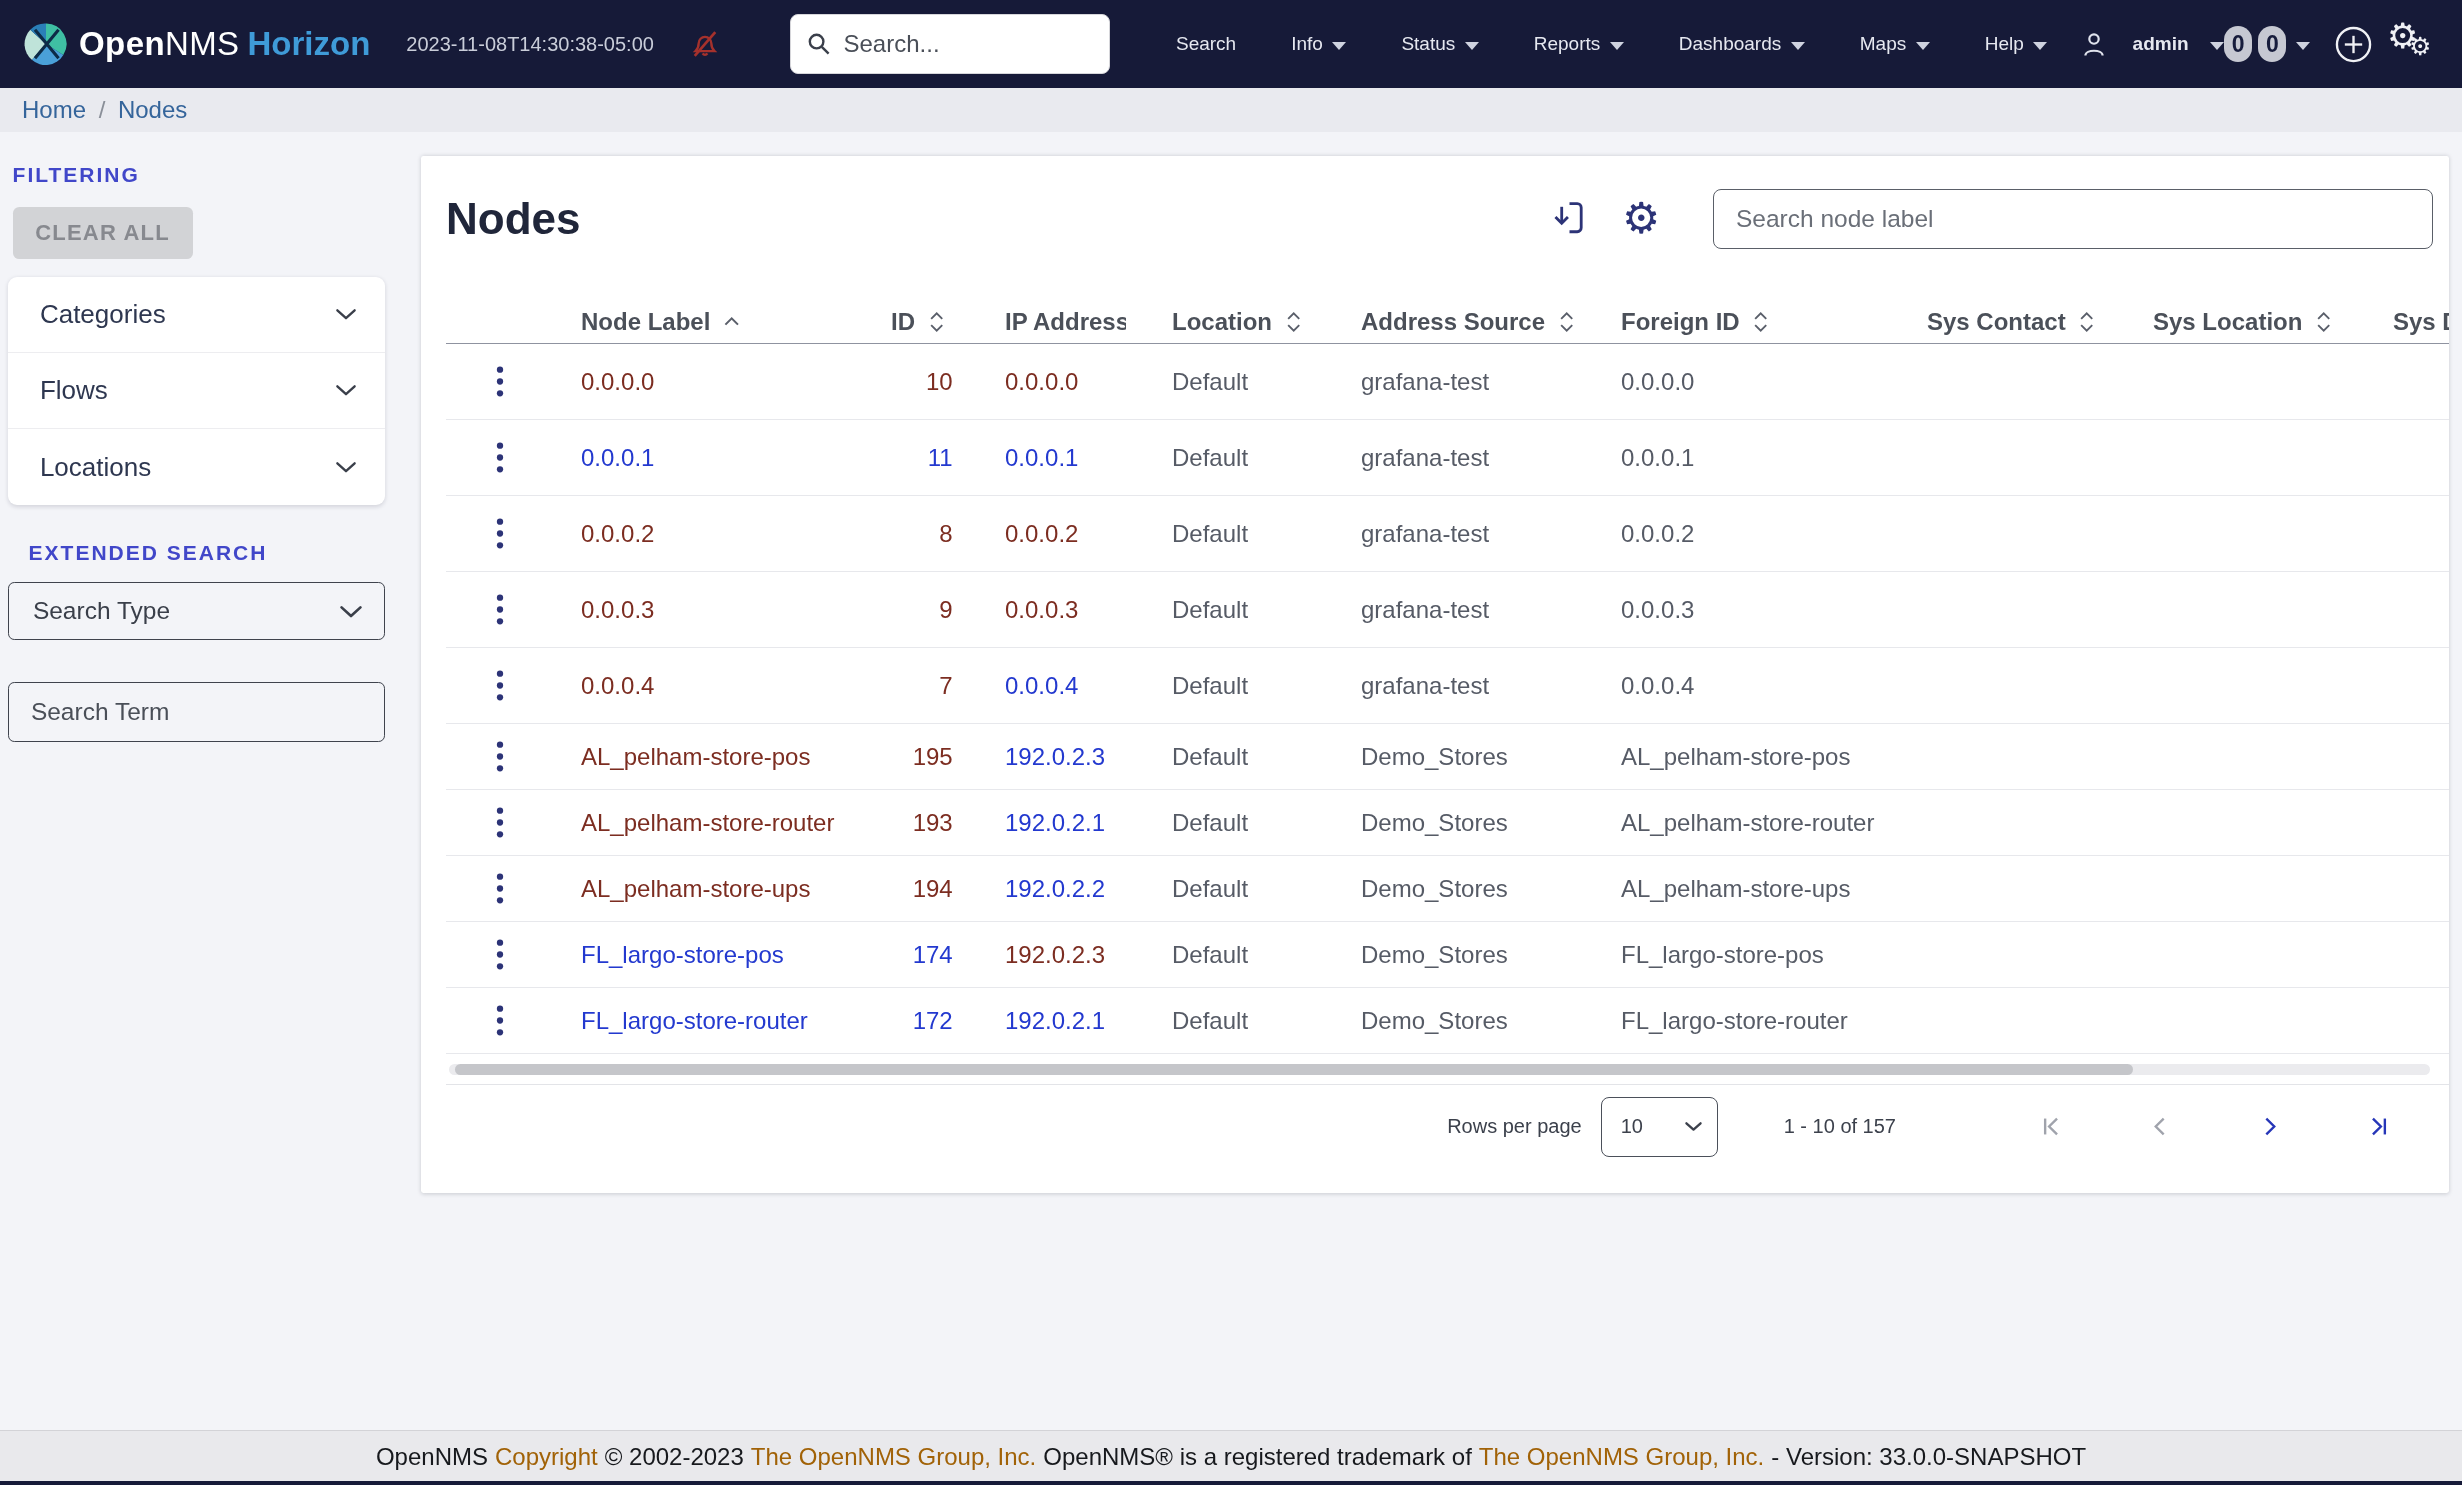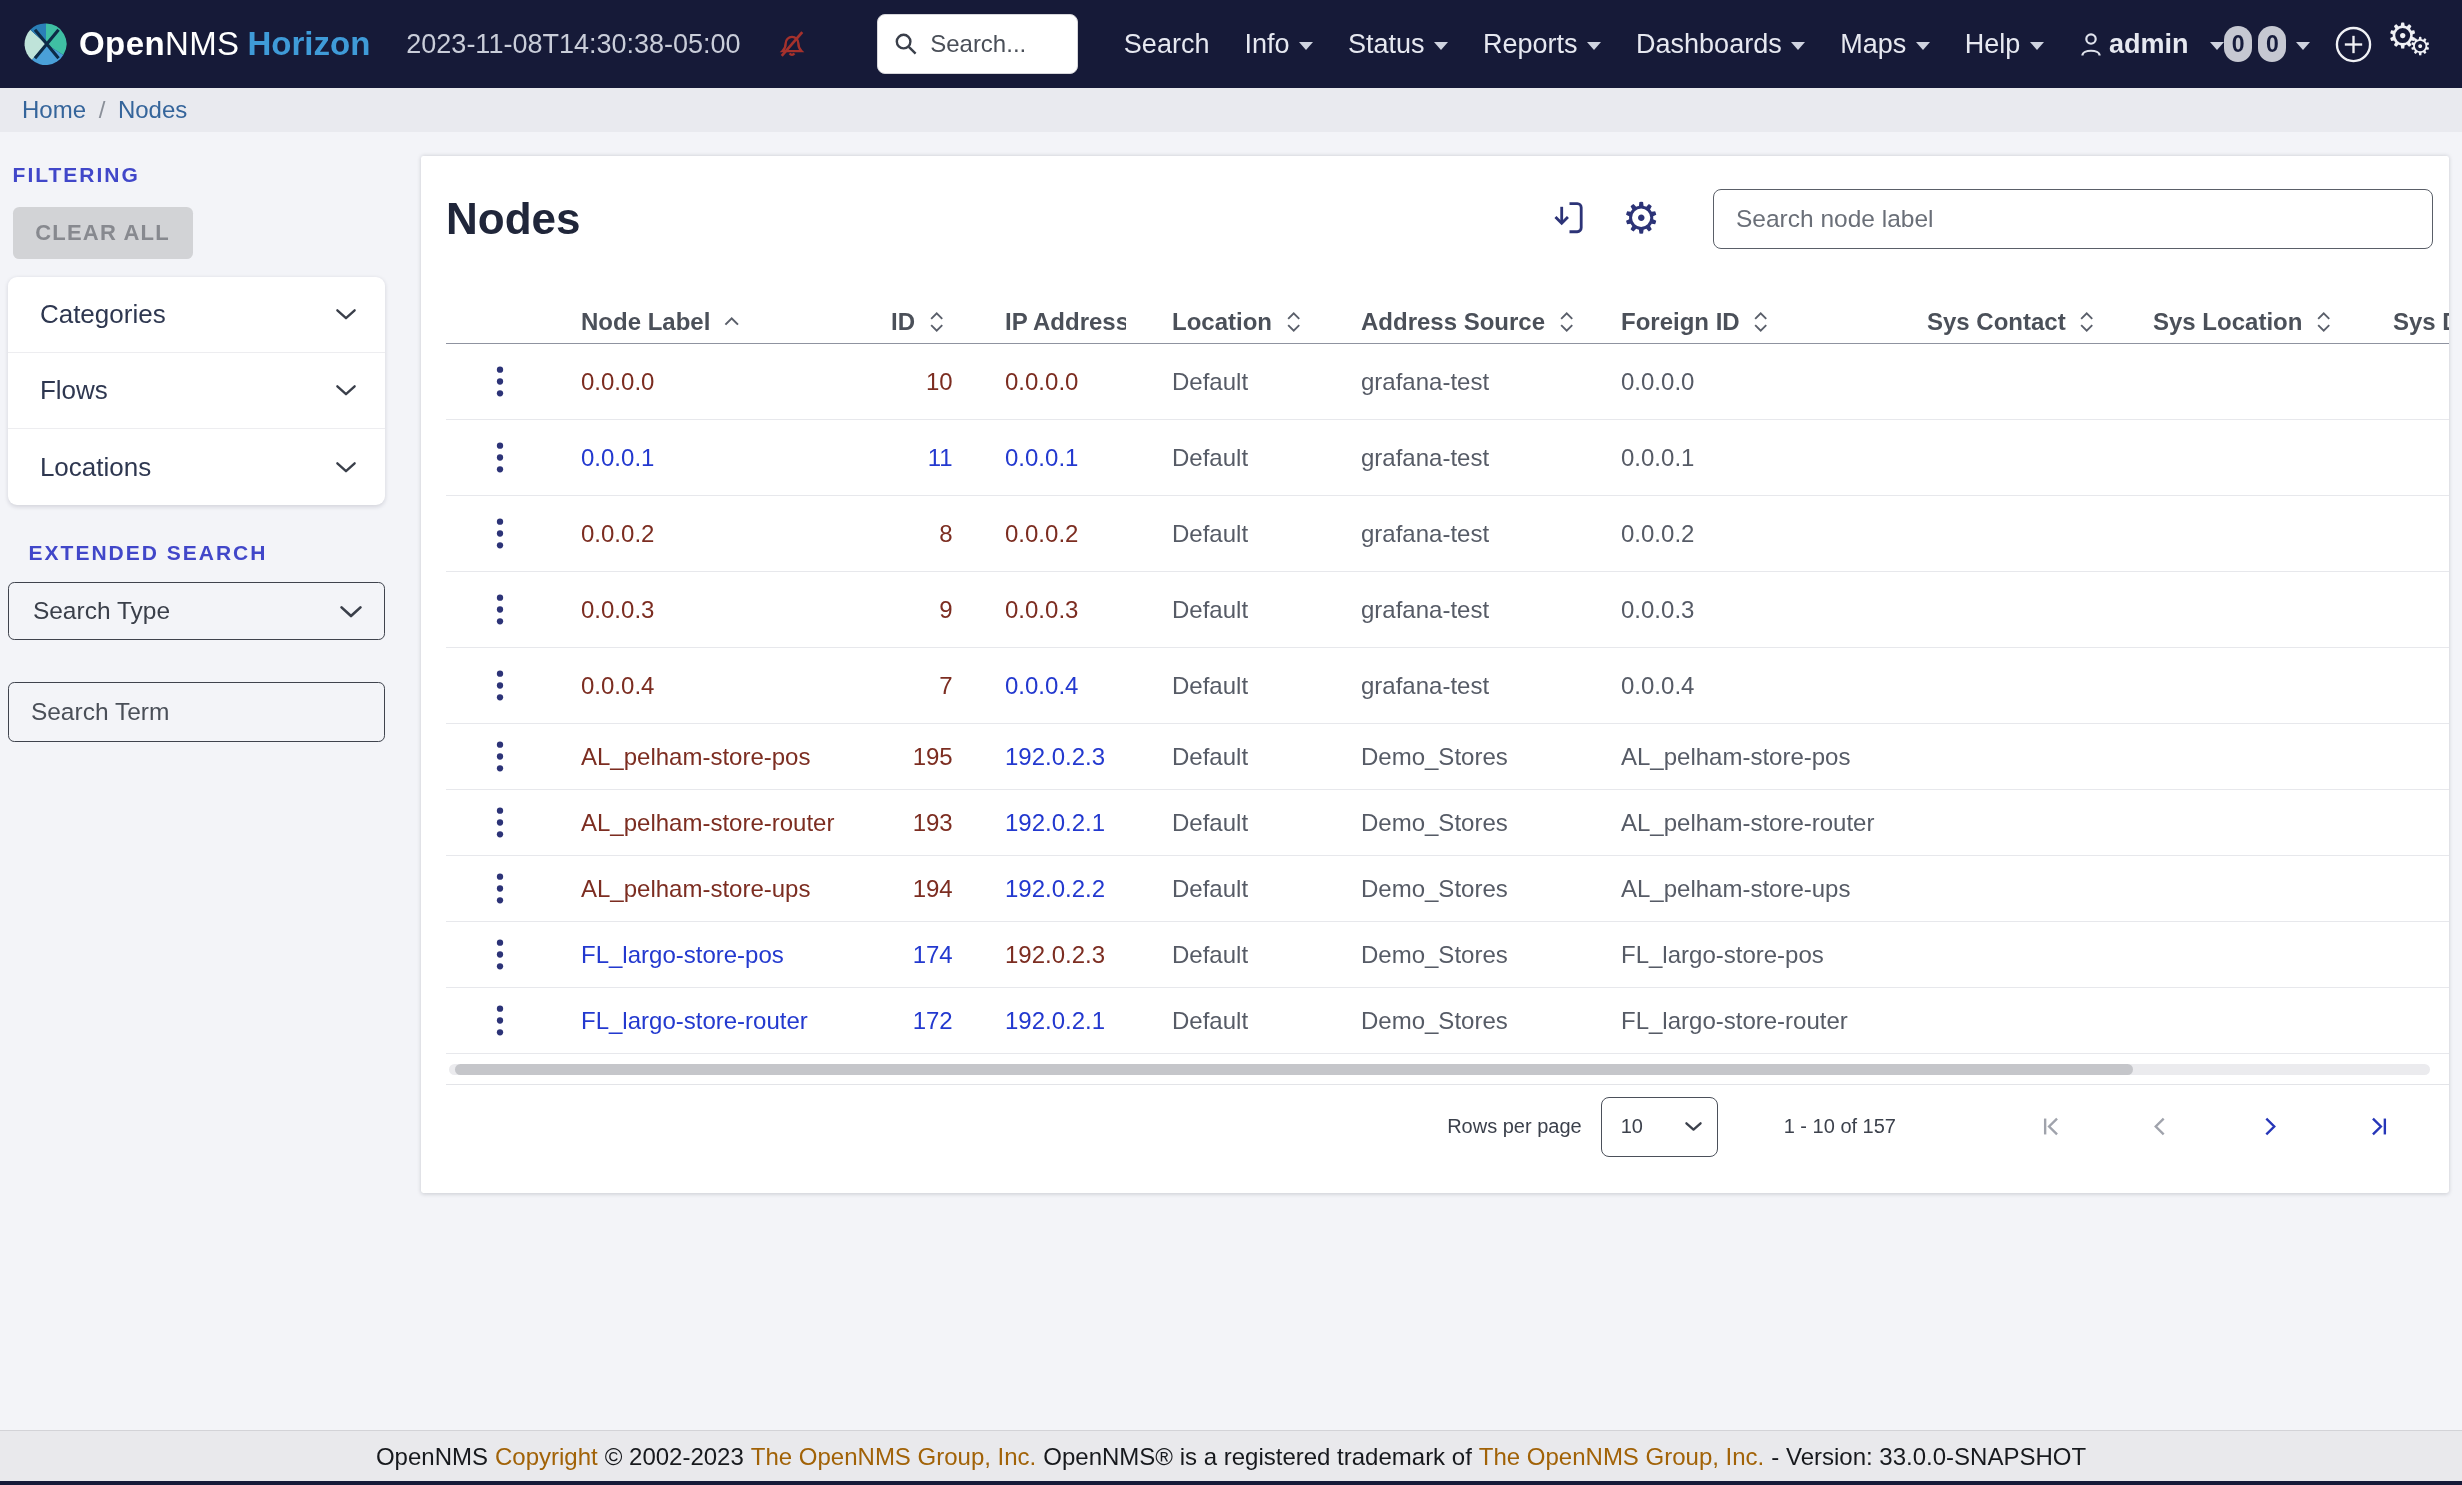--- a/index.html
+++ b/index.html
@@ -16,35 +16,35 @@
   .navbar {
     position:absolute; top:0; left:0; right:0; height:88px;
     background:#161a38; display:flex; align-items:center;
     padding:0 24px;
   }
   .logo-wrap { display:flex; align-items:center; }
   .logo-mark { width:44px; height:44px; margin-right:11px; }
   .logo-text { font-size:33px; color:#ffffff; letter-spacing:0.4px; }
   .logo-text b { font-weight:700; }
   .logo-product { font-size:33px; font-weight:700; color:#3f9bd8; margin-left:8px; }
-  .nav-timestamp { font-size:27px; color:#c9cdd9; margin-left:36px; white-space:nowrap; }
+  .nav-timestamp { font-size:20px; color:#c9cdd9; margin-left:36px; white-space:nowrap; }
   .bell-wrap { margin-left:35px; display:flex; align-items:center; }
   .nav-search {
     margin-left:69px; width:401px; height:60px; background:#ffffff;
     border:1.6px solid #d6d6da; border-radius:8px; display:flex; align-items:center;
     padding:0 16px;
   }
   .nav-search svg { flex:0 0 auto; margin-right:12.6px; }
   .nav-search input {
     border:none; outline:none; width:100%; font-size:24px; color:#ec4899;
     font-family:inherit; background:transparent;
   }
   .nav-search input::placeholder { color:#4a4f58; }
   .nav-menu { display:flex; align-items:center; gap:35px; margin-left:46px; }
-  .nav-item { display:flex; align-items:center; color:#e6e8f0; font-size:27px; white-space:nowrap; }
+  .nav-item { display:flex; align-items:center; color:#e6e8f0; font-size:19px; white-space:nowrap;margin-left:20px; }
   .caret {
     width:0; height:0; display:inline-block;
     border-left:7px solid transparent; border-right:7px solid transparent;
     border-top:8.7px solid #cfd3e0; margin-left:9.5px; margin-top:4px;
   }
   .nav-user { display:flex; align-items:center; gap:6.3px; }
   .nav-right { margin-left:auto; display:flex; align-items:center; gap:12.6px; }
   .badge-pill {
     min-width:28px; height:36px; padding:0 6.3px; background:#c6c8d2; border-radius:19px;
     color:#171c3c; font-weight:700; font-size:23px; display:flex; align-items:center;

